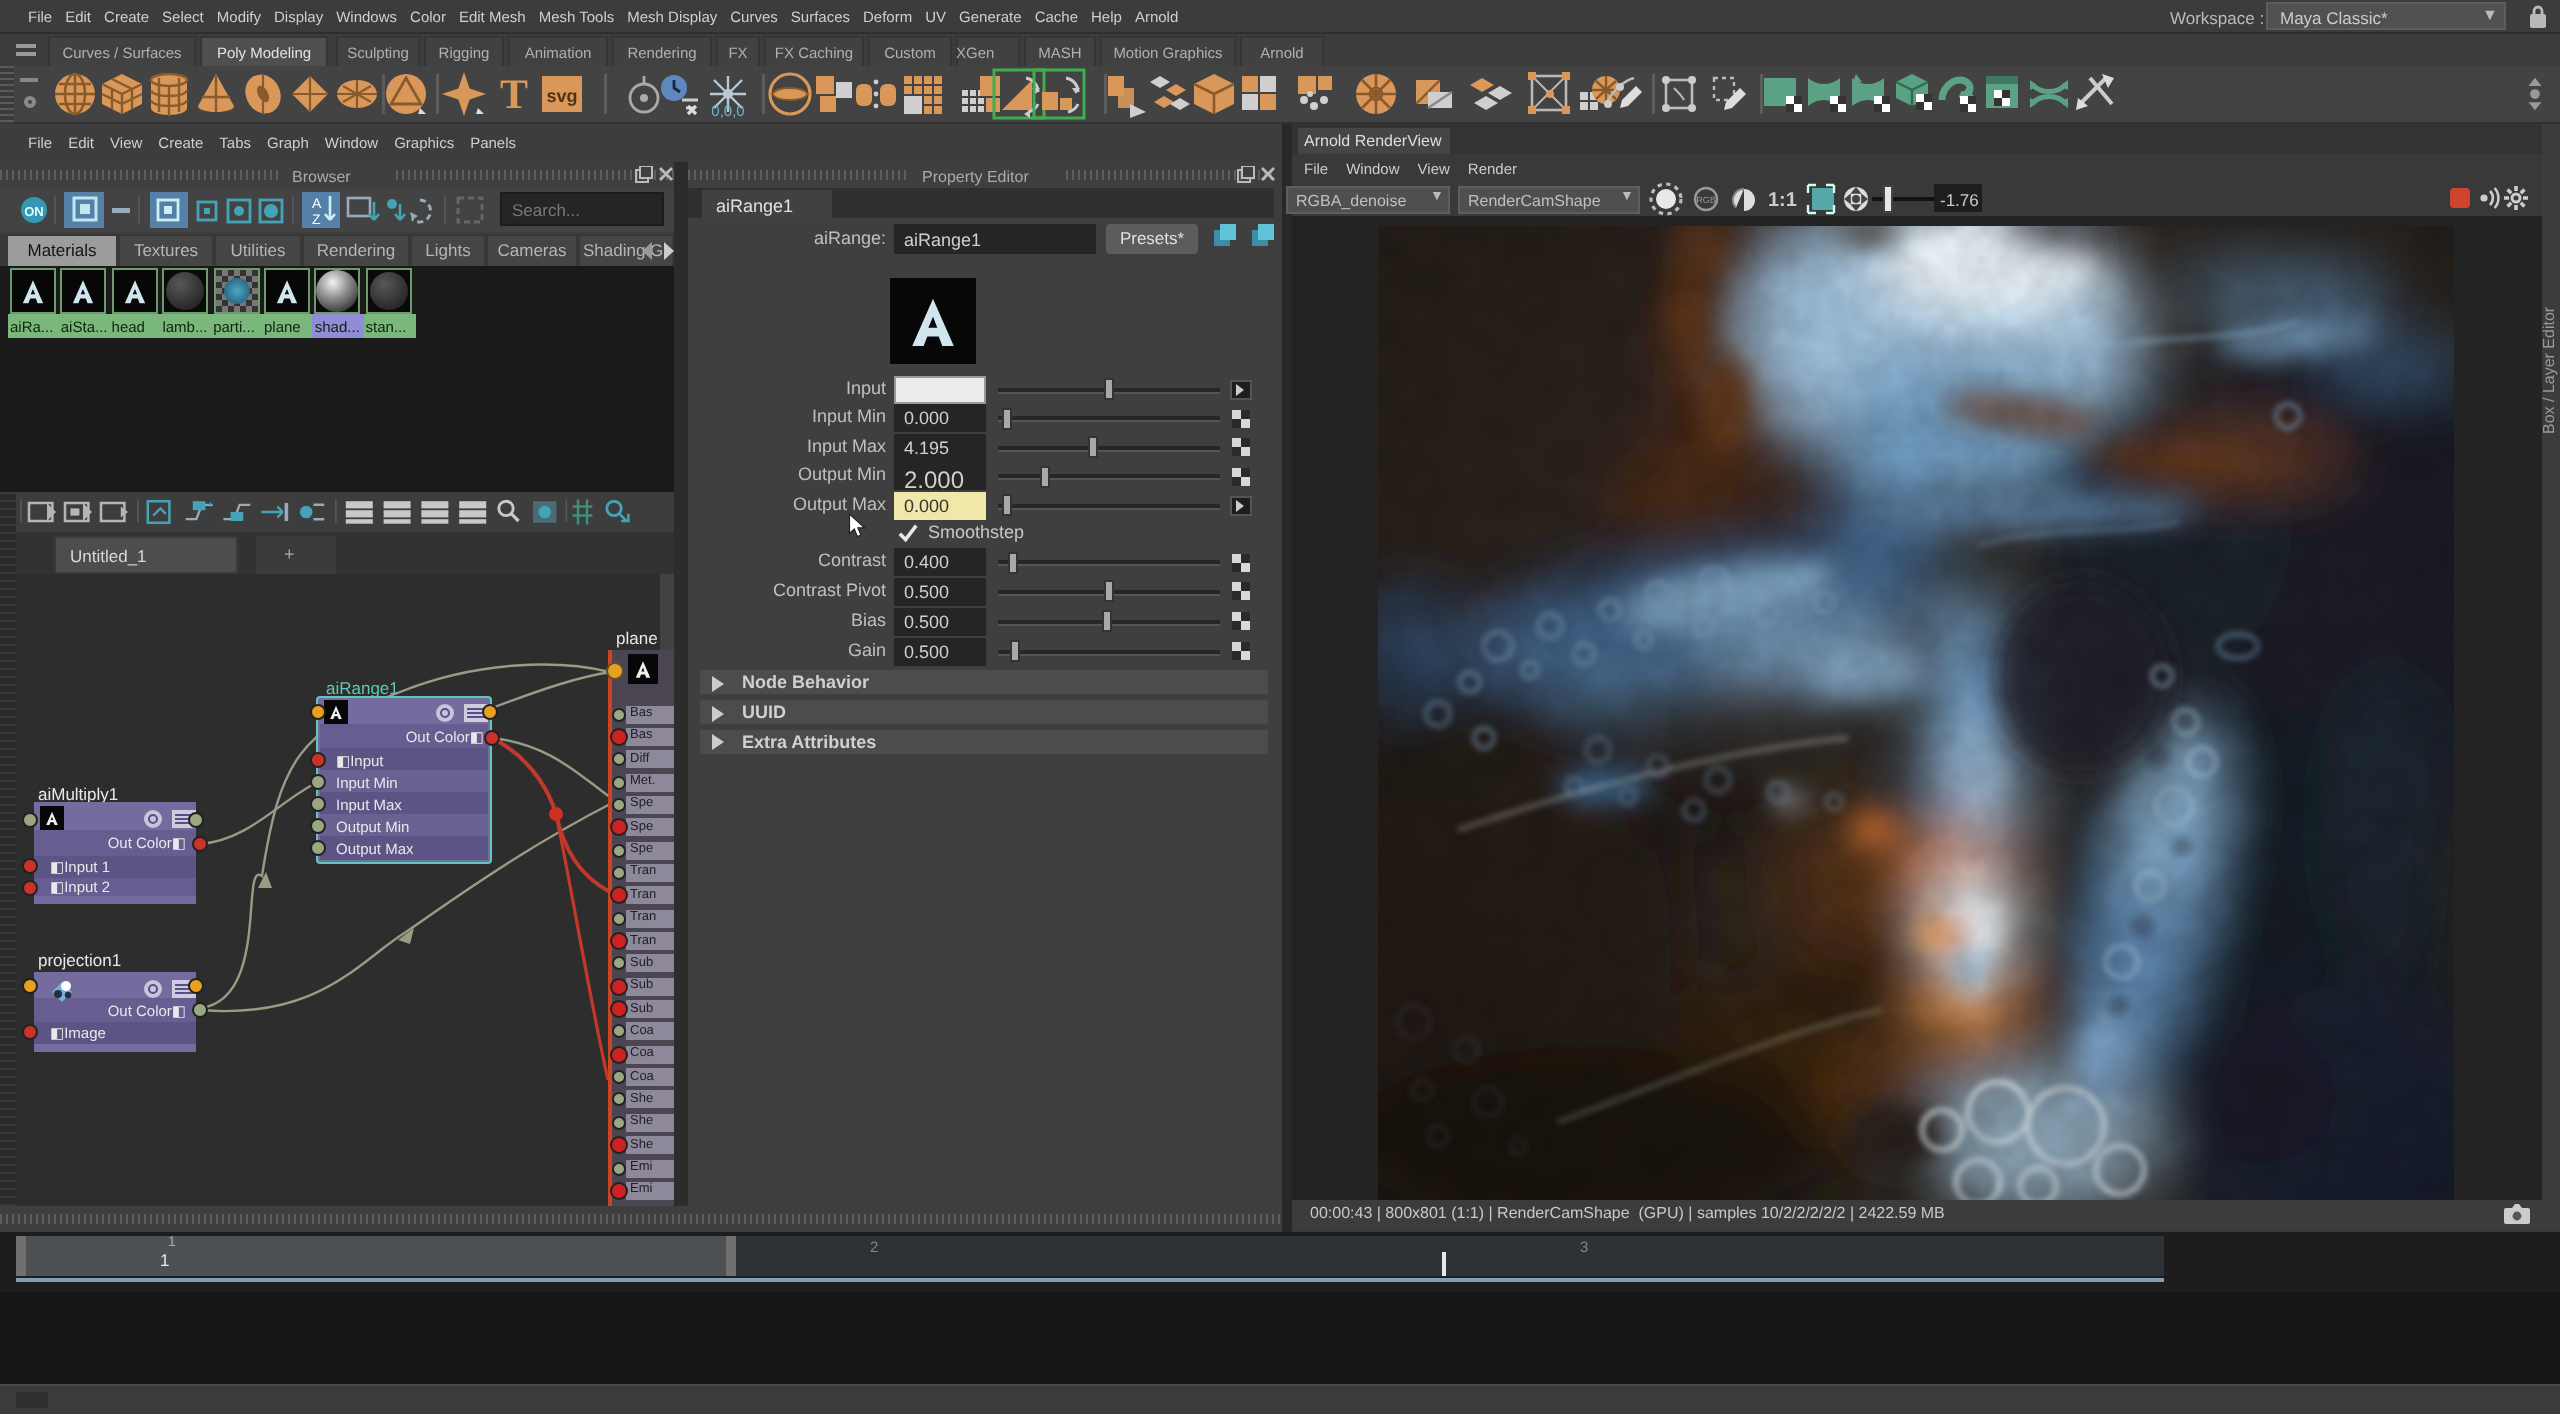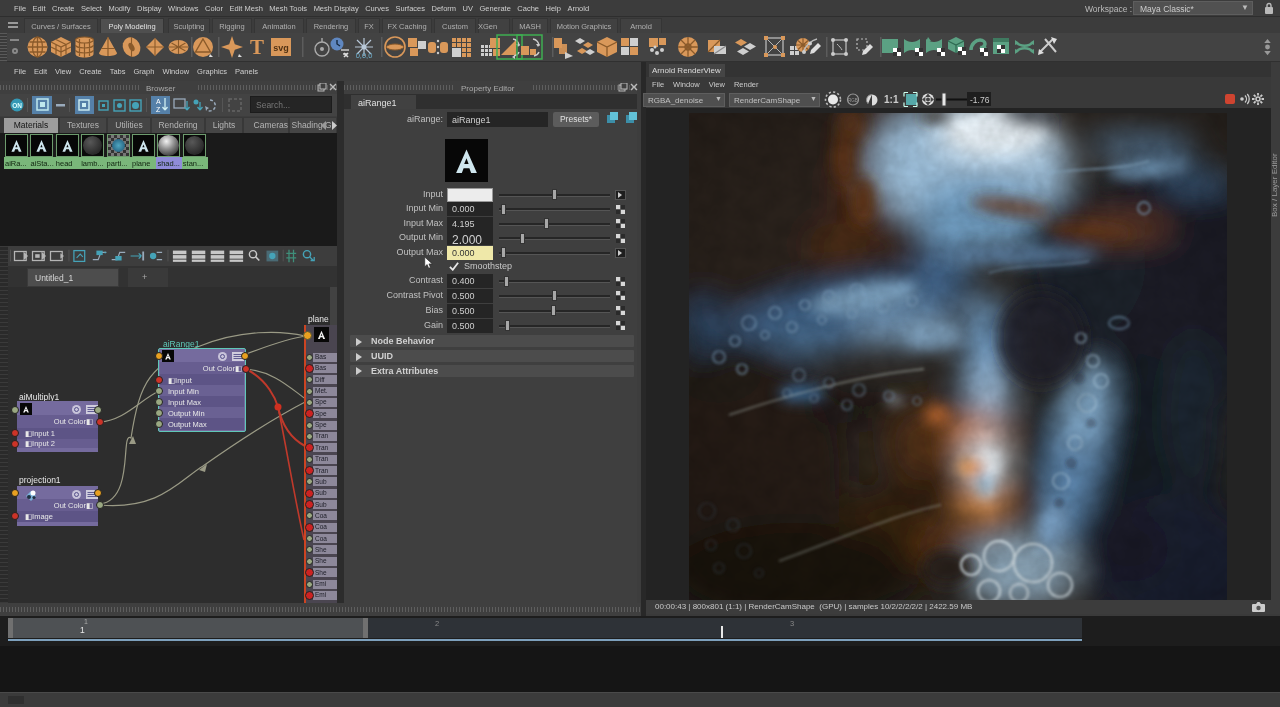--- a/index.html
+++ b/index.html
@@ -451,21 +451,21 @@
 <div class="tx" style="left:4px;top:120px;width:54px;text-align:center;font-size:8.5px;color:#141414;">Materials</div>
 <div class="abs" style="left:60px;top:118px;width:46px;height:15px;background:#454545;"></div>
 <div class="tx" style="left:60px;top:120px;width:46px;text-align:center;font-size:8.5px;color:#b5b5b5;">Textures</div>
 <div class="abs" style="left:108px;top:118px;width:42px;height:15px;background:#454545;"></div>
 <div class="tx" style="left:108px;top:120px;width:42px;text-align:center;font-size:8.5px;color:#b5b5b5;">Utilities</div>
 <div class="abs" style="left:152px;top:118px;width:52px;height:15px;background:#454545;"></div>
 <div class="tx" style="left:152px;top:120px;width:52px;text-align:center;font-size:8.5px;color:#b5b5b5;">Rendering</div>
 <div class="abs" style="left:206px;top:118px;width:36px;height:15px;background:#454545;"></div>
 <div class="tx" style="left:206px;top:120px;width:36px;text-align:center;font-size:8.5px;color:#b5b5b5;">Lights</div>
 <div class="abs" style="left:244px;top:118px;width:44px;height:15px;background:#454545;"></div>
-<div class="tx" style="left:244px;top:120px;width:44px;text-align:right;font-size:8.5px;color:#b5b5b5;">Cameras</div>
+<div class="tx" style="left:244px;top:120px;width:44px;text-align:center;font-size:8.5px;color:#b5b5b5;">Cameras</div>
 <div class="abs" style="left:290px;top:118px;width:46px;height:15px;background:#454545;"></div>
 <div class="tx" style="left:290px;top:120px;width:46px;text-align:center;font-size:8.5px;color:#b5b5b5;">Shading Gr</div>
 <svg class="abs" style="left:321px;top:121px;" width="16" height="9" viewBox="0 0 16 9">
       <path d="M5 0 0 4.5 5 9z" fill="#999"></path>
       <path d="M11 0l5 4.5L11 9z" fill="#ccc"></path>
     </svg>
 <div class="abs" style="left:0;top:133px;width:337px;height:113px;background:#1a1a1a;"></div>
 <div class="abs" style="left:5px;top:134px;width:23px;height:23px;background:#0a0a0a;border:1px solid #6d9b6d;"></div>
 <svg class="abs" style="left:6px;top:135px;" width="21" height="21" viewBox="0 0 24 24">
 <rect width="24" height="24" fill="#070707"></rect>

